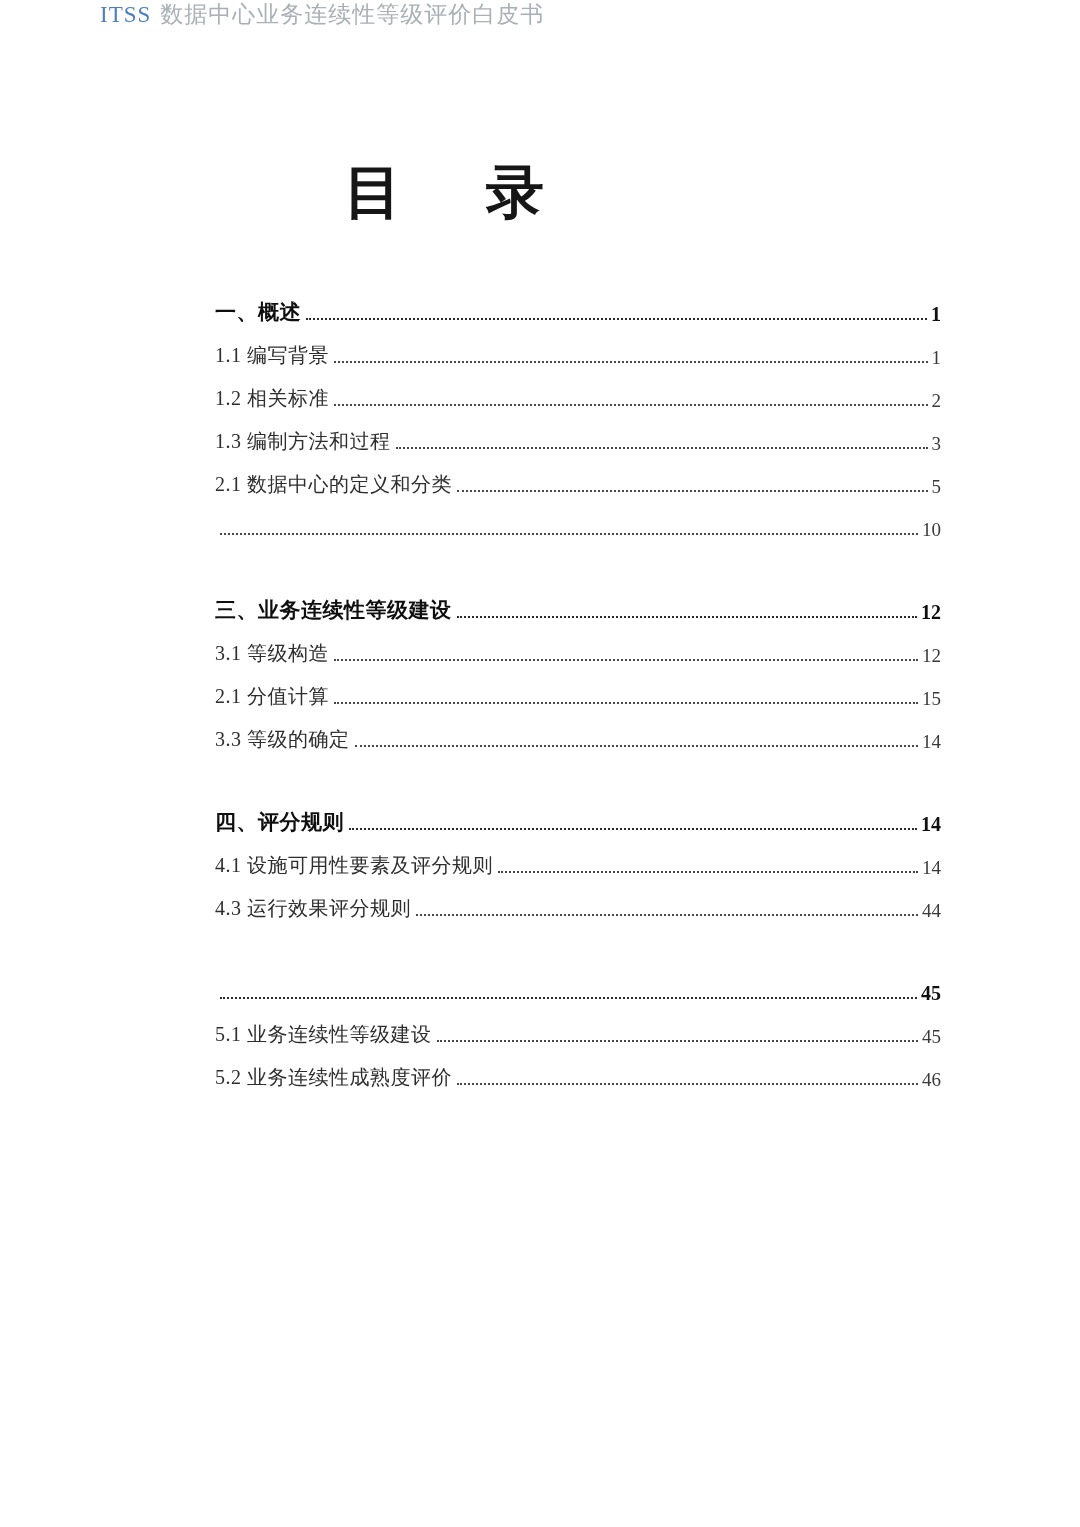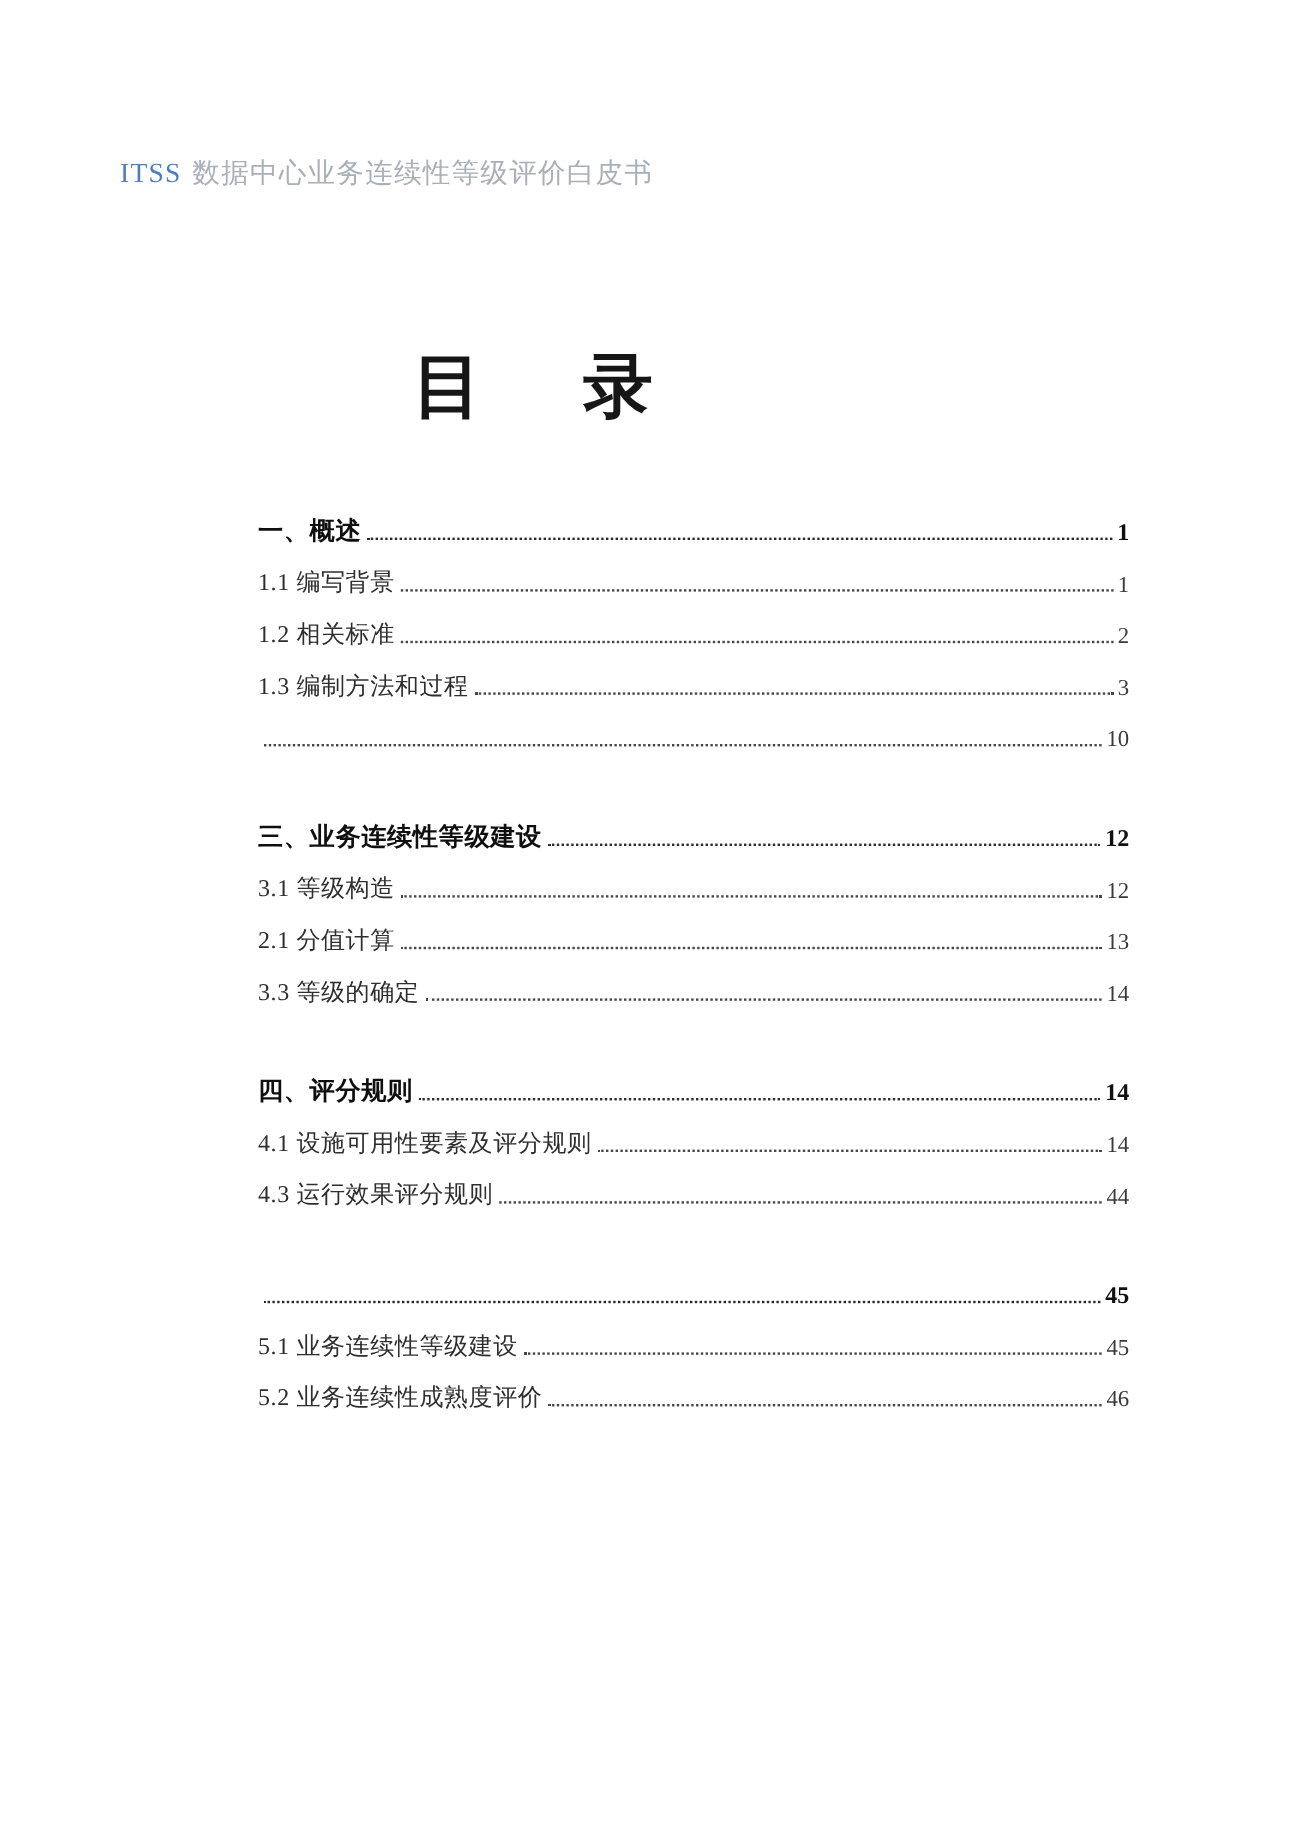--- a/index.html
+++ b/index.html
@@ -12,21 +12,20 @@
     height: 1527px;
     position: relative;
     font-family: "Liberation Serif", "DejaVu Serif", serif;
     overflow: hidden;
   }
   .page {
     width: 888px;
     height: 1527px;
     background: #ffffff;
     box-sizing: border-box;
-    padding-top: 130px;
   }
   
   .doc-header {
     margin-left: 100px;
     font-size: 23px;
     line-height: 30px;
     white-space: nowrap;
   }
   .doc-header .brand {
     color: var(--brand-blue, #4d7ebf);
@@ -123,37 +122,42 @@
     <span class="toc-label">1.2 相关标准</span>
     <span class="toc-dots"></span>
     <span class="toc-page">2</span>
   </div>
       <div class="toc-row level2">
     <span class="toc-label">1.3 编制方法和过程</span>
     <span class="toc-dots"></span>
     <span class="toc-page">3</span>
   </div>
       <div class="toc-row level2">
+    <span class="toc-label">2.1 数据中心的定义和分类</span>
+    <span class="toc-dots"></span>
+    <span class="toc-page">5</span>
+  </div>
+      <div class="toc-row level2">
     <span class="toc-dots"></span>
     <span class="toc-page">10</span>
   </div>
       <div class="toc-row level1">
     <span class="toc-label">三、业务连续性等级建设</span>
     <span class="toc-dots"></span>
     <span class="toc-page">12</span>
   </div>
       <div class="toc-row level2">
     <span class="toc-label">3.1 等级构造</span>
     <span class="toc-dots"></span>
     <span class="toc-page">12</span>
   </div>
       <div class="toc-row level2">
     <span class="toc-label">2.1 分值计算</span>
     <span class="toc-dots"></span>
-    <span class="toc-page">13</span>
+    <span class="toc-page">15</span>
   </div>
       <div class="toc-row level2">
     <span class="toc-label">3.3 等级的确定</span>
     <span class="toc-dots"></span>
     <span class="toc-page">14</span>
   </div>
       <div class="toc-row level1">
     <span class="toc-label">四、评分规则</span>
     <span class="toc-dots"></span>
     <span class="toc-page">14</span>

